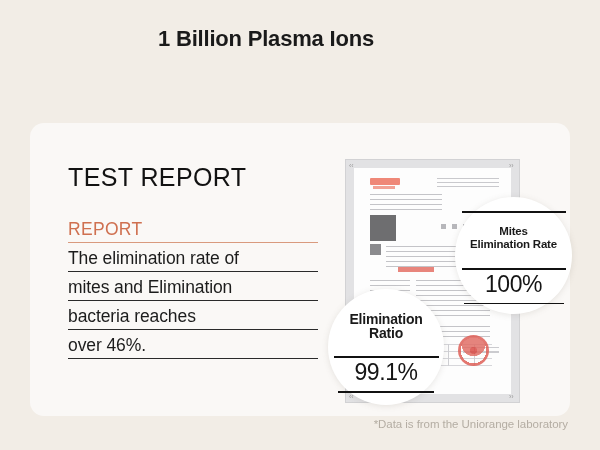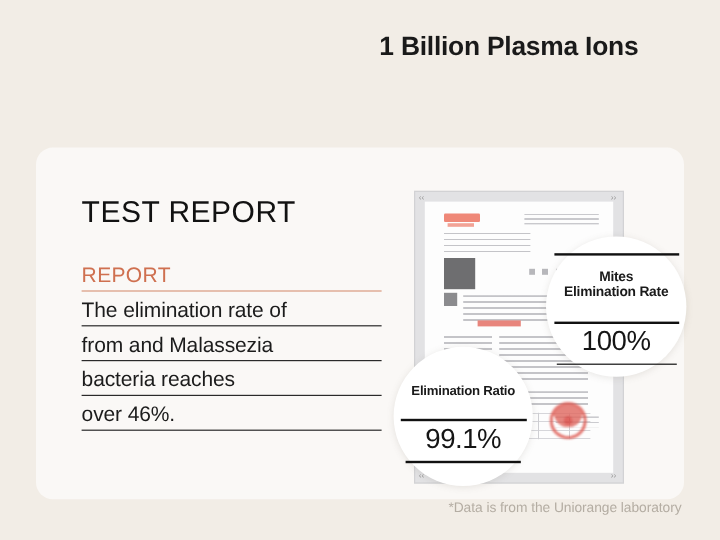--- a/index.html
+++ b/index.html
@@ -14,21 +14,21 @@
     overflow: hidden;
     position: relative;
   }
 
   
   .header {
     position: absolute;
     top: 0;
     left: 0;
     width: 532px;
-    text-align: right;
+    text-align: center;
   }
   .title {
     margin: 0;
     padding-top: 27px;
     font-size: 22px;
     font-weight: bold;
     color: #1a1a1a;
     letter-spacing: -0.2px;
     line-height: 1.1;
   }
@@ -280,21 +280,21 @@
   .badge-mites .badge-rule       { width: 104px; }
   .badge-mites .badge-rule.bottom{ width: 100px; }
 
   .badge-ratio {
     left: 298px;
     top: 166px;
     width: 116px;
     height: 116px;
     z-index: 5;
   }
-  .badge-ratio .badge-label      { font-size: 11px; }
+  .badge-ratio .badge-label      { font-size: 14px; }
   .badge-ratio .badge-rule       { width: 105px; }
   .badge-ratio .badge-rule.bottom{ width: 96px; }
 
   
   .footnote {
     position: absolute;
     right: 32px;
     top: 418px;
     font-size: 11.5px;
     color: #b4ada3;
@@ -309,21 +309,21 @@
   <h1 class="title">1 Billion Plasma Ions</h1>
 </div>
 
 <div class="card">
 
   <div class="report-heading">TEST REPORT</div>
 
   <div class="copy-block">
     <span class="copy-line accent">REPORT </span>
     <span class="copy-line">The elimination rate of </span>
-    <span class="copy-line">from and Malassezia </span>
+    <span class="copy-line">mites and Elimination </span>
     <span class="copy-line">bacteria reaches </span>
     <span class="copy-line">over 46%.</span>
   </div>
 
   <div class="doc-wrap">
     <div class="doc-frame"></div>
     <div class="corner tl">‹‹</div>
     <div class="corner tr">››</div>
     <div class="corner bl">‹‹</div>
     <div class="corner br">››</div>

